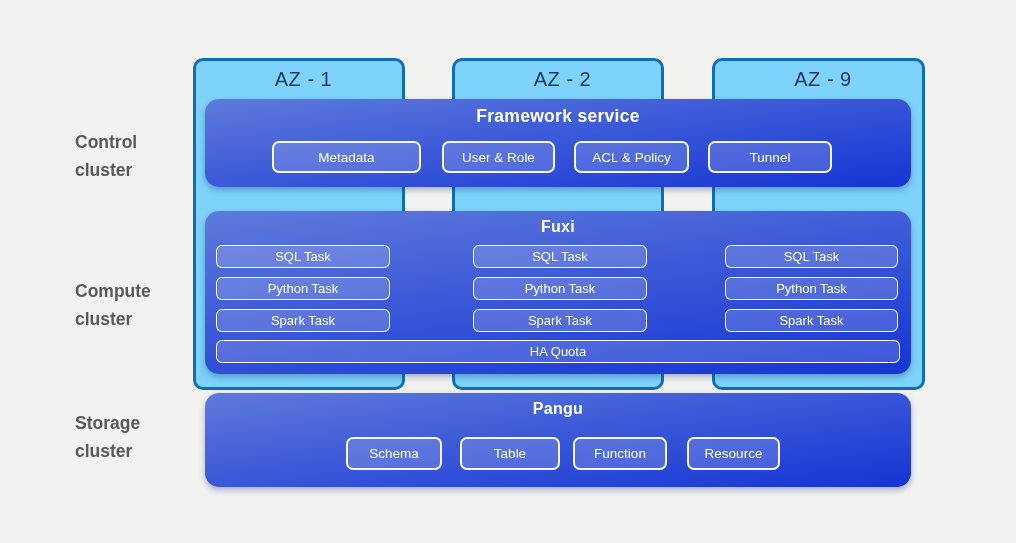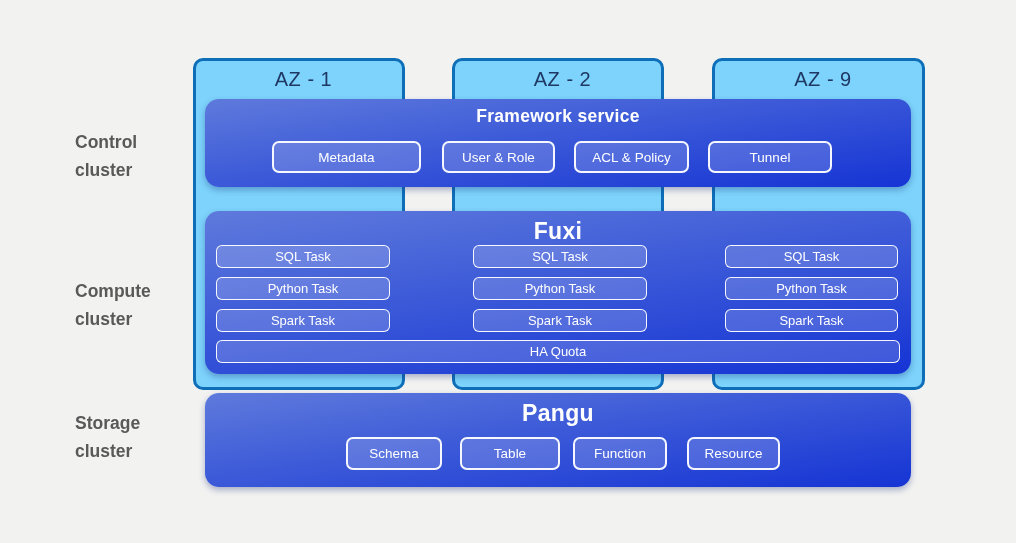--- a/index.html
+++ b/index.html
@@ -41,21 +41,21 @@
     box-shadow:0 3px 6px rgba(25,45,120,0.35);
   }
   .panel.control { top:99px;  height:88px;  }
   .panel.compute { top:211px; height:163px; }
   .panel.storage { top:393px; height:94px;  }
 
   .panel-title {
     text-align:center; margin-top:7px;
     font-size:17.5px; font-weight:600; letter-spacing:0.3px;
   }
-  .panel.compute .panel-title, .panel.storage .panel-title { font-size:23px; }
+  .panel.compute .panel-title, .panel.storage .panel-title { font-size:16px; }
 
   
   .node {
     position:absolute; box-sizing:border-box;
     background:rgba(255,255,255,0.17);
     border:2px solid rgba(255,255,255,0.95);
     border-radius:7px; color:#ffffff;
     display:flex; align-items:center; justify-content:center;
     font-size:13.5px; white-space:nowrap;
   }

